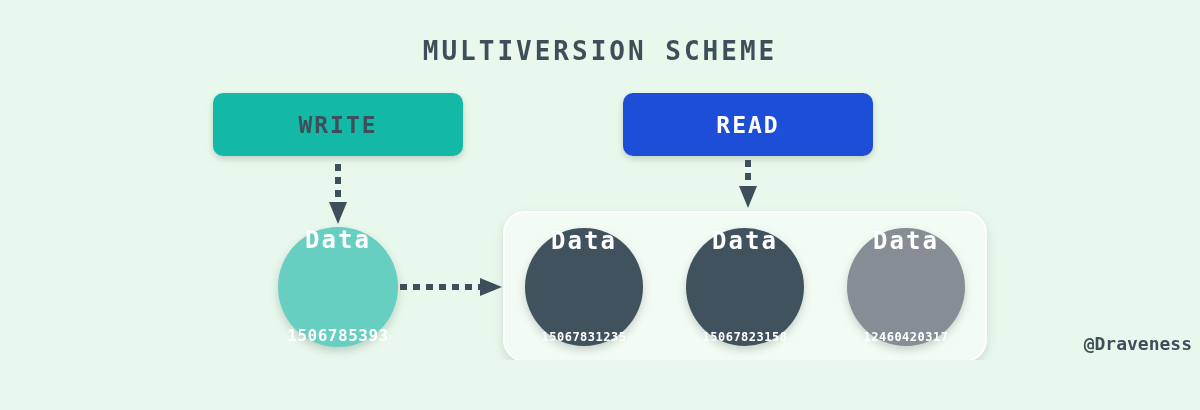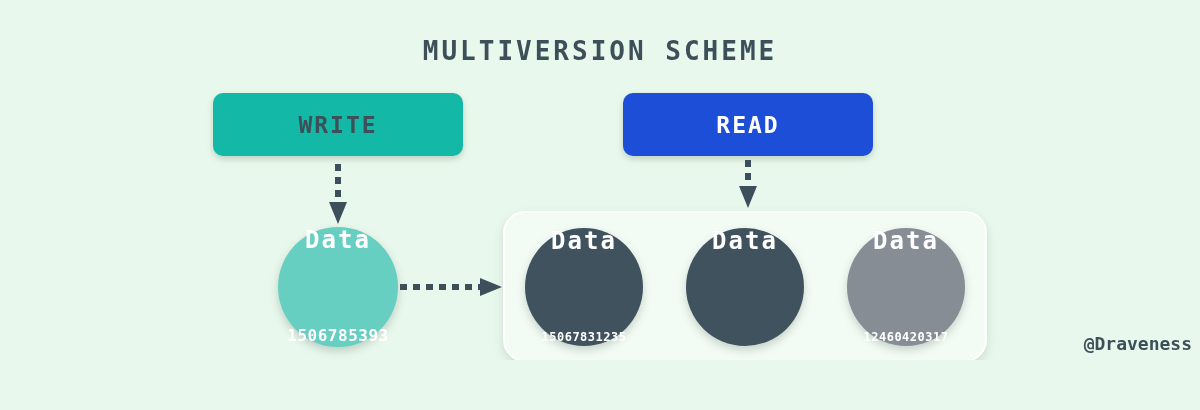--- a/index.html
+++ b/index.html
@@ -154,20 +154,21 @@
     <span class="circle-version">1506785393</span>
   </div>
 
   <div class="versions-container">
     <div class="circle version-circle dark">
       <span class="circle-label">Data</span>
       <span class="circle-version">15067831235</span>
     </div>
     <div class="circle version-circle dark">
       <span class="circle-label">Data</span>
+      <span class="circle-version">15067823158</span>
     </div>
     <div class="circle version-circle gray">
       <span class="circle-label">Data</span>
       <span class="circle-version">12460420317</span>
     </div>
   </div>
 
   <div class="watermark">@Draveness</div>
 
 </div>

